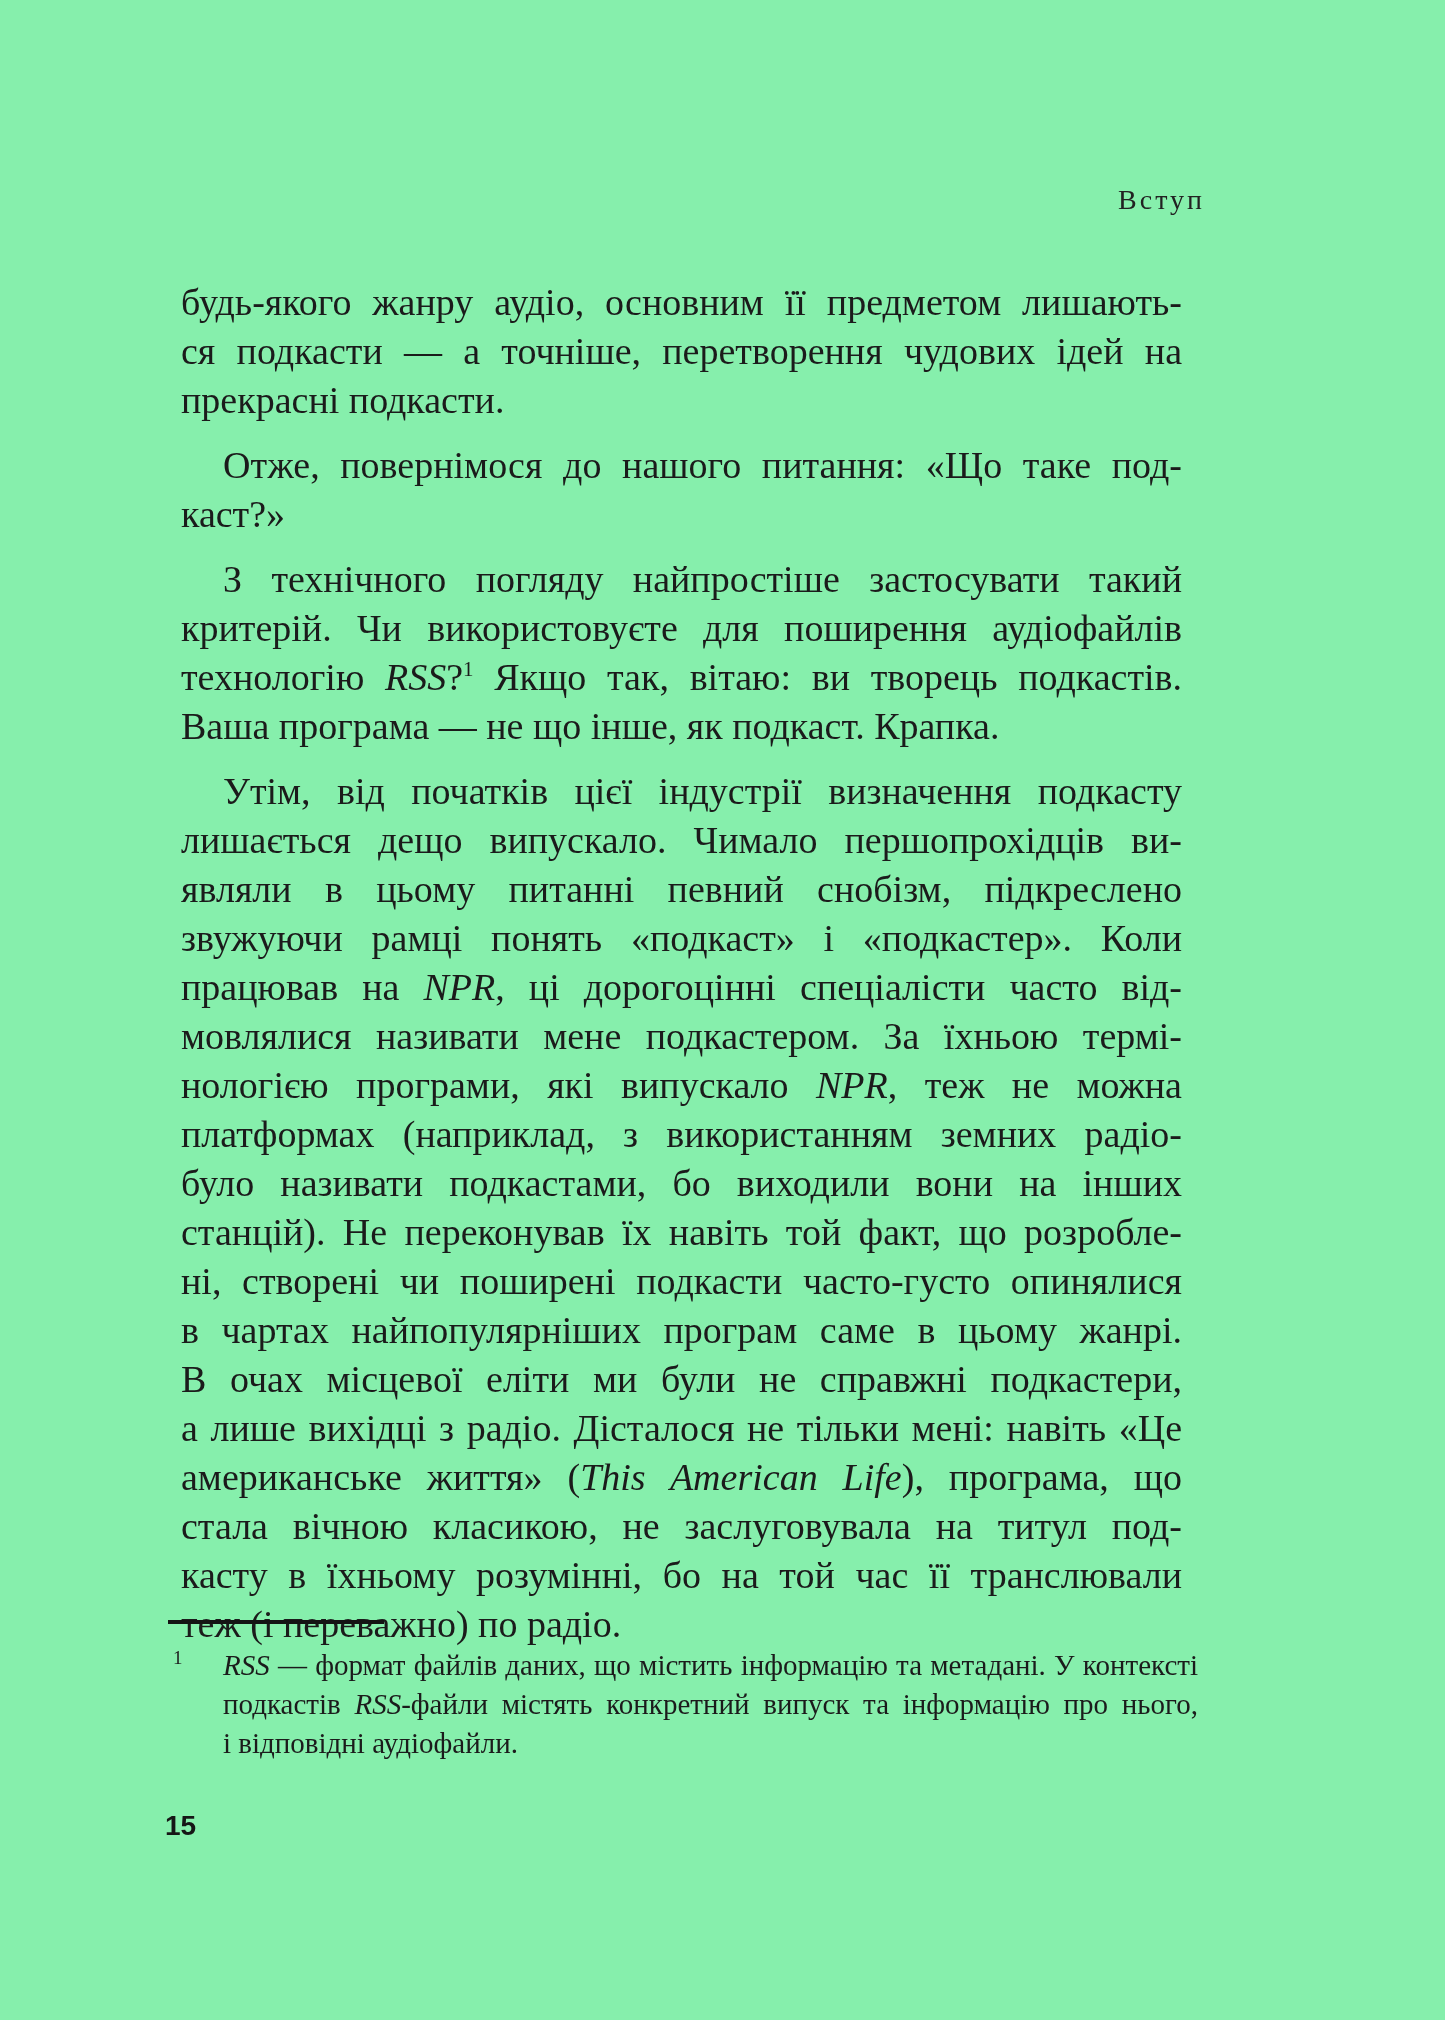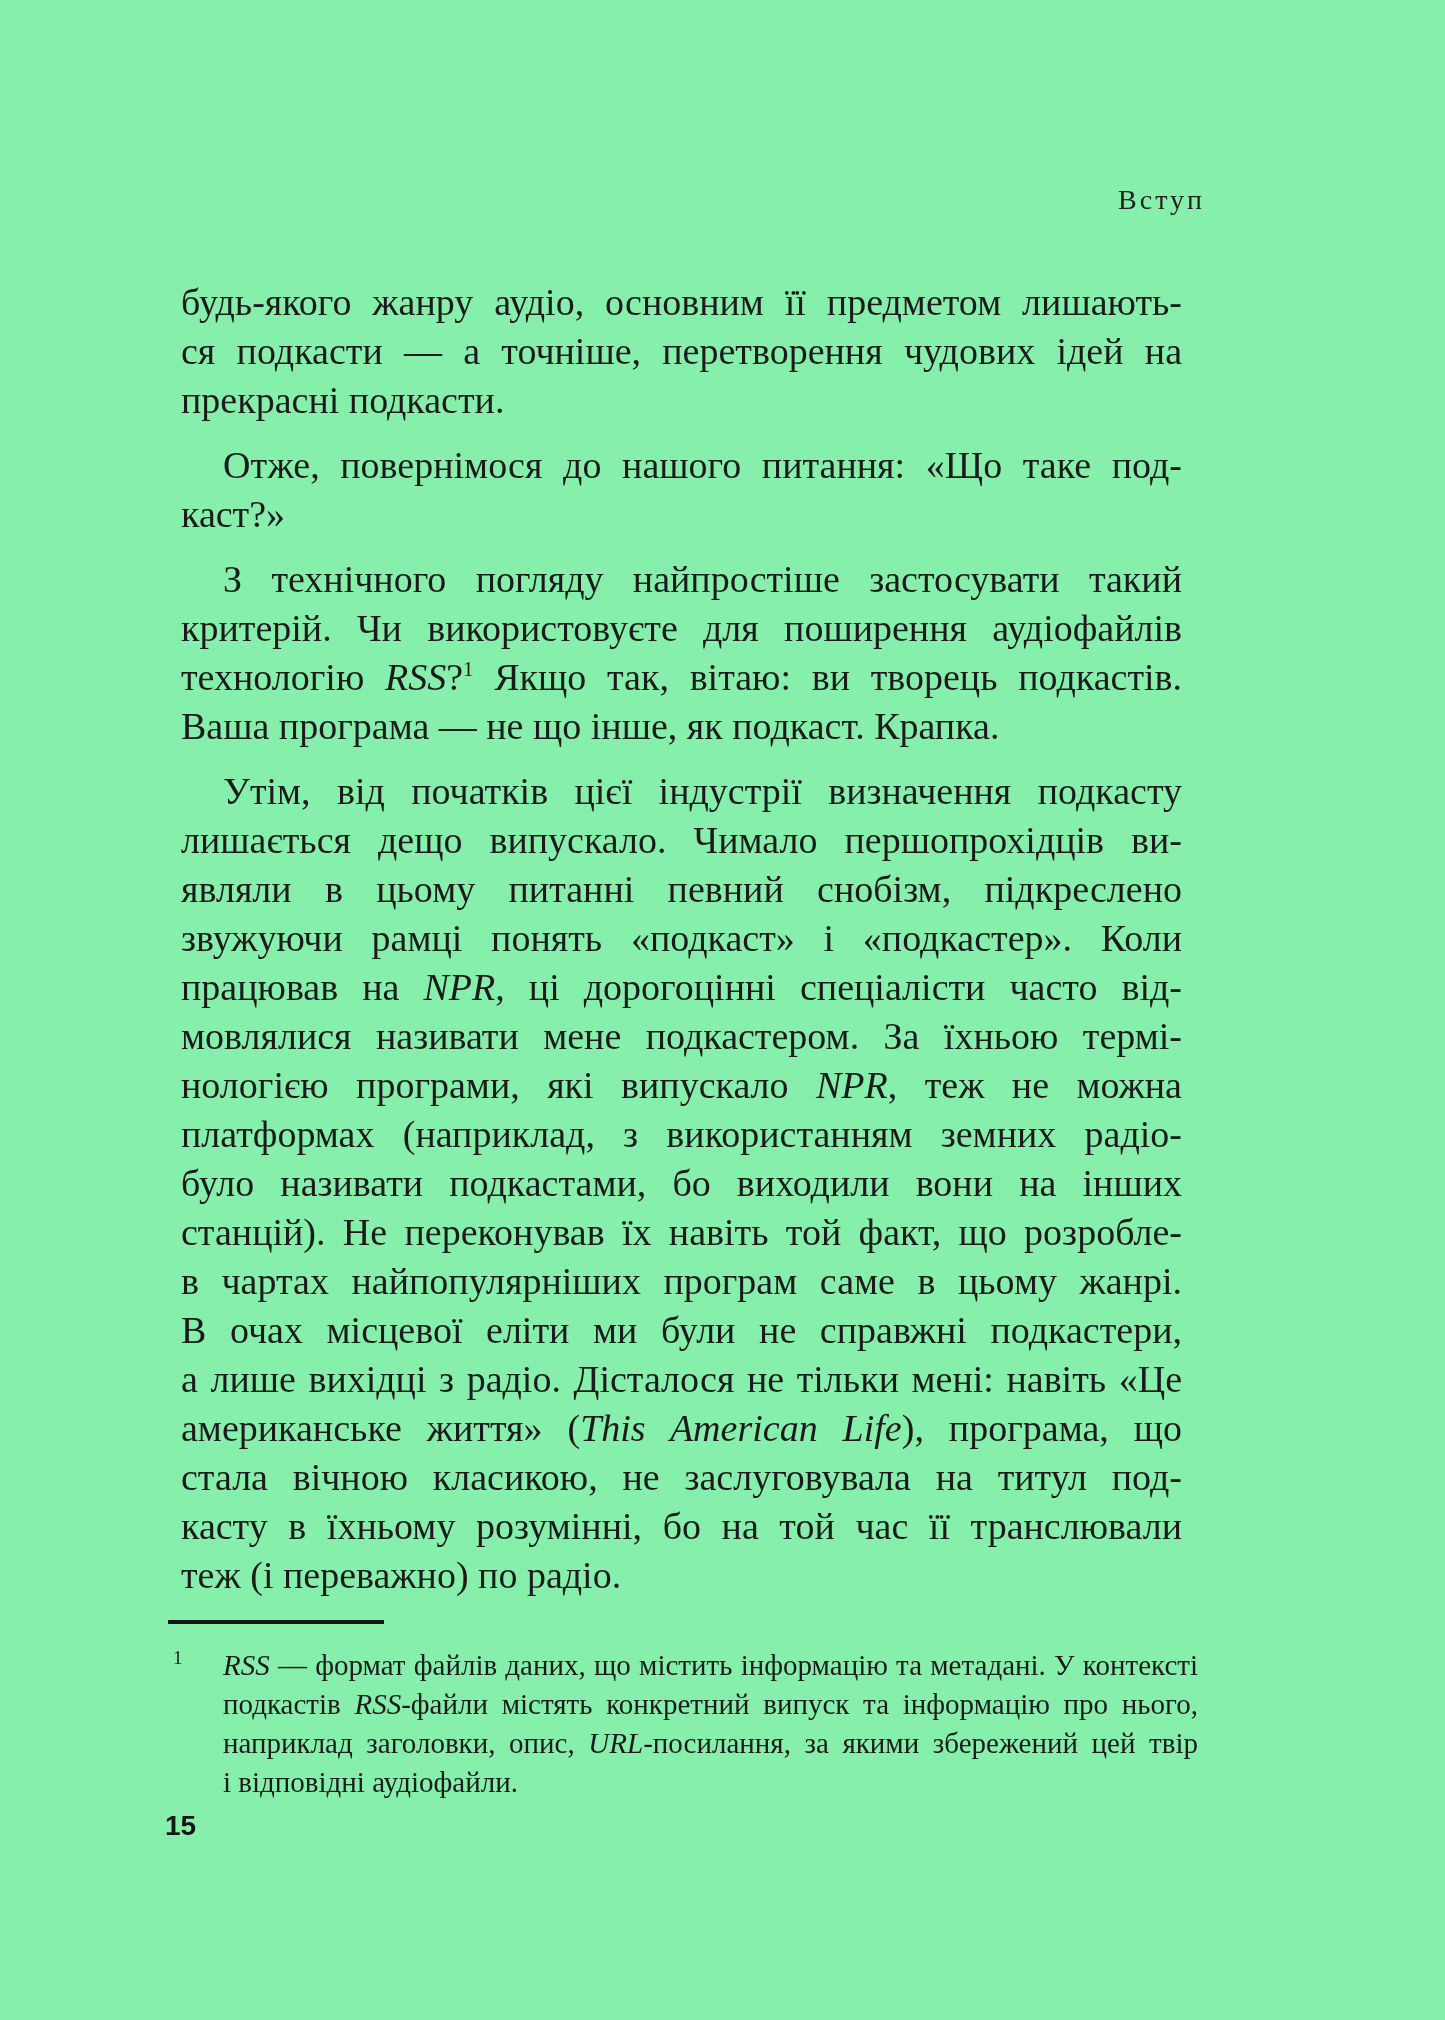--- a/index.html
+++ b/index.html
@@ -81,36 +81,36 @@
       <div class="line ind">Утім, від початків цієї індустрії визначення подкасту</div>
       <div class="line">лишається дещо випускало. Чимало першопрохідців ви-</div>
       <div class="line">являли в цьому питанні певний снобізм, підкреслено</div>
       <div class="line">звужуючи рамці понять «подкаст» і «подкастер». Коли</div>
       <div class="line"><span>працював на </span><i>NPR</i><span>, ці дорогоцінні спеціалісти часто від-</span></div>
       <div class="line">мовлялися називати мене подкастером. За їхньою термі-</div>
       <div class="line"><span>нологією програми, які випускало </span><i>NPR</i><span>, теж не можна</span></div>
       <div class="line">платформах (наприклад, з використанням земних радіо-</div>
       <div class="line">було називати подкастами, бо виходили вони на інших</div>
       <div class="line">станцій). Не переконував їх навіть той факт, що розробле-</div>
+      <div class="line">ні, створені чи поширені подкасти часто-густо опинялися</div>
       <div class="line">в чартах найпопулярніших програм саме в цьому жанрі.</div>
       <div class="line">В очах місцевої еліти ми були не справжні подкастери,</div>
       <div class="line">а лише вихідці з радіо. Дісталося не тільки мені: навіть «Це</div>
       <div class="line"><span>американське життя» (</span><i>This American Life</i><span>), програма, що</span></div>
       <div class="line">стала вічною класикою, не заслуговувала на титул под-</div>
       <div class="line">касту в їхньому розумінні, бо на той час її транслювали</div>
       <div class="line end">теж (і переважно) по радіо.</div>
     </div>
 
   </div>
 
   <div class="fn-rule"></div>
 
   <div class="footnote">
     <span class="fn-marker">1</span>
     <div class="line"><i>RSS</i><span> — формат файлів даних, що містить інформацію та метадані. У контексті</span></div>
     <div class="line"><span>подкастів </span><i>RSS</i><span>-файли містять конкретний випуск та інформацію про нього,</span></div>
-    <div class="line"><span>наприклад заголовки, опис, </span><i>URL</i><span>-посилання, за якими збережений цей твір</span></div>
     <div class="line end">і відповідні аудіофайли.</div>
   </div>
 
   <div class="page-number">15</div>
 
 </div>
 
 </body></html>

